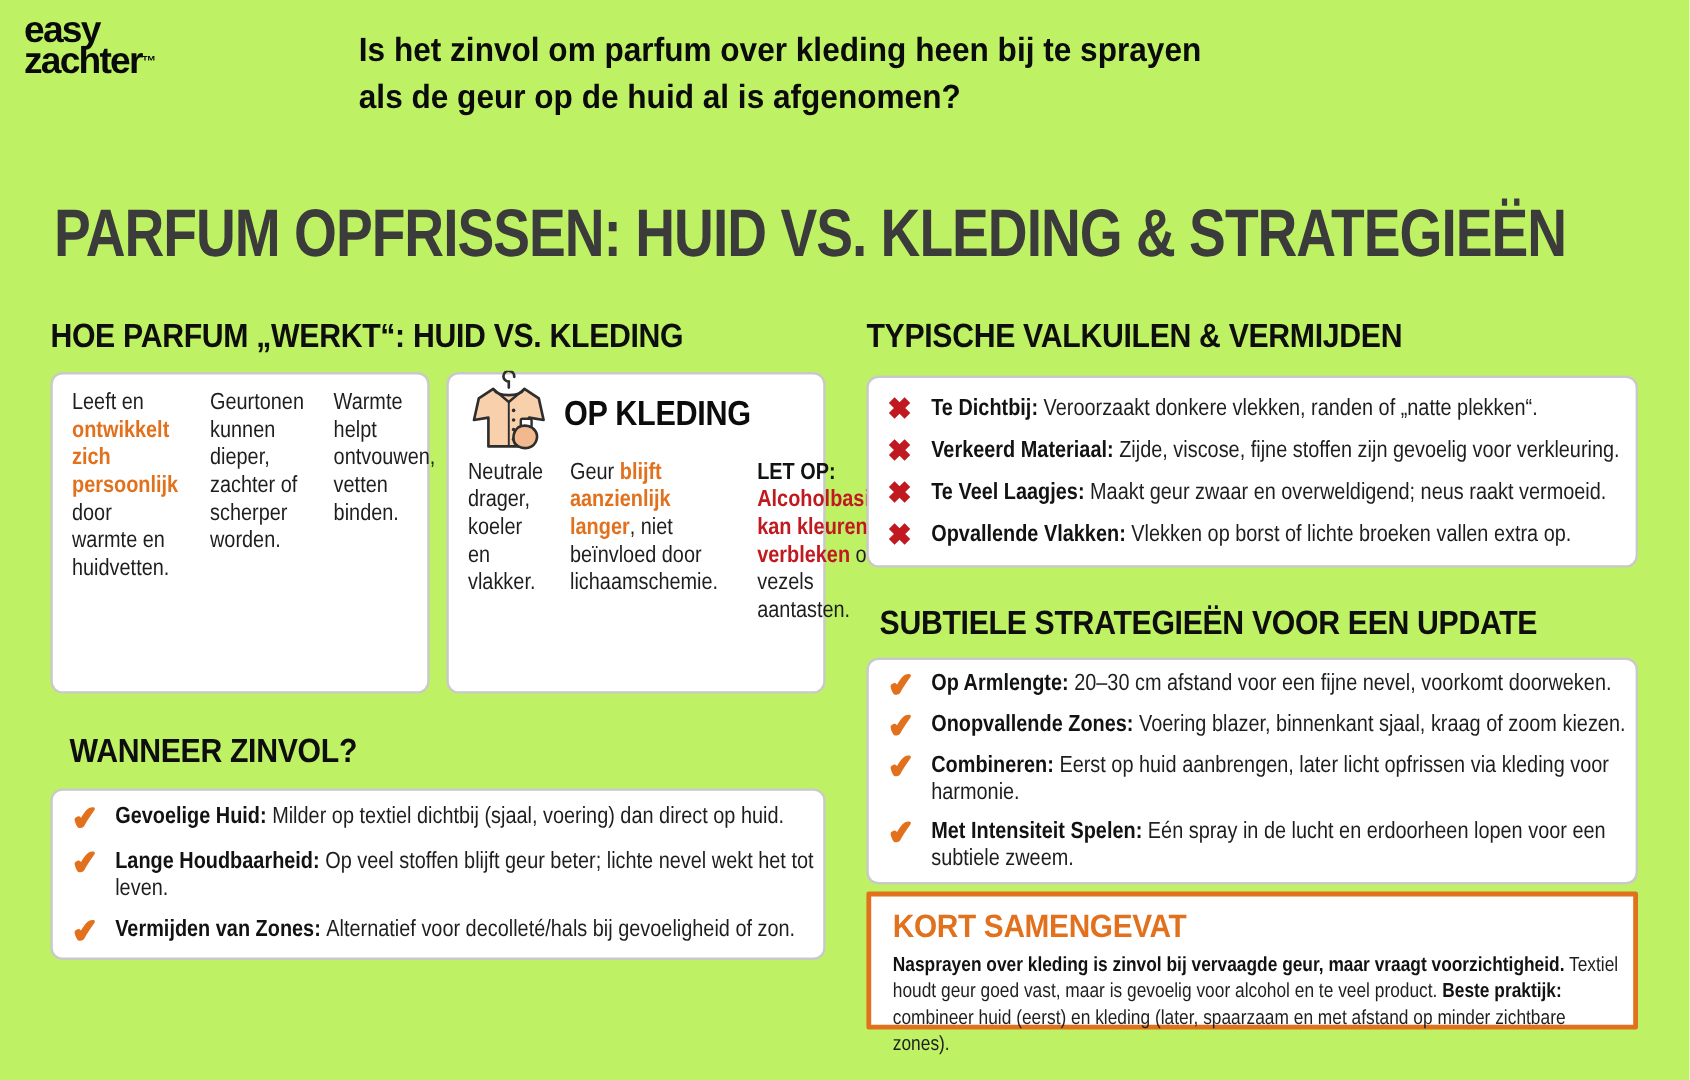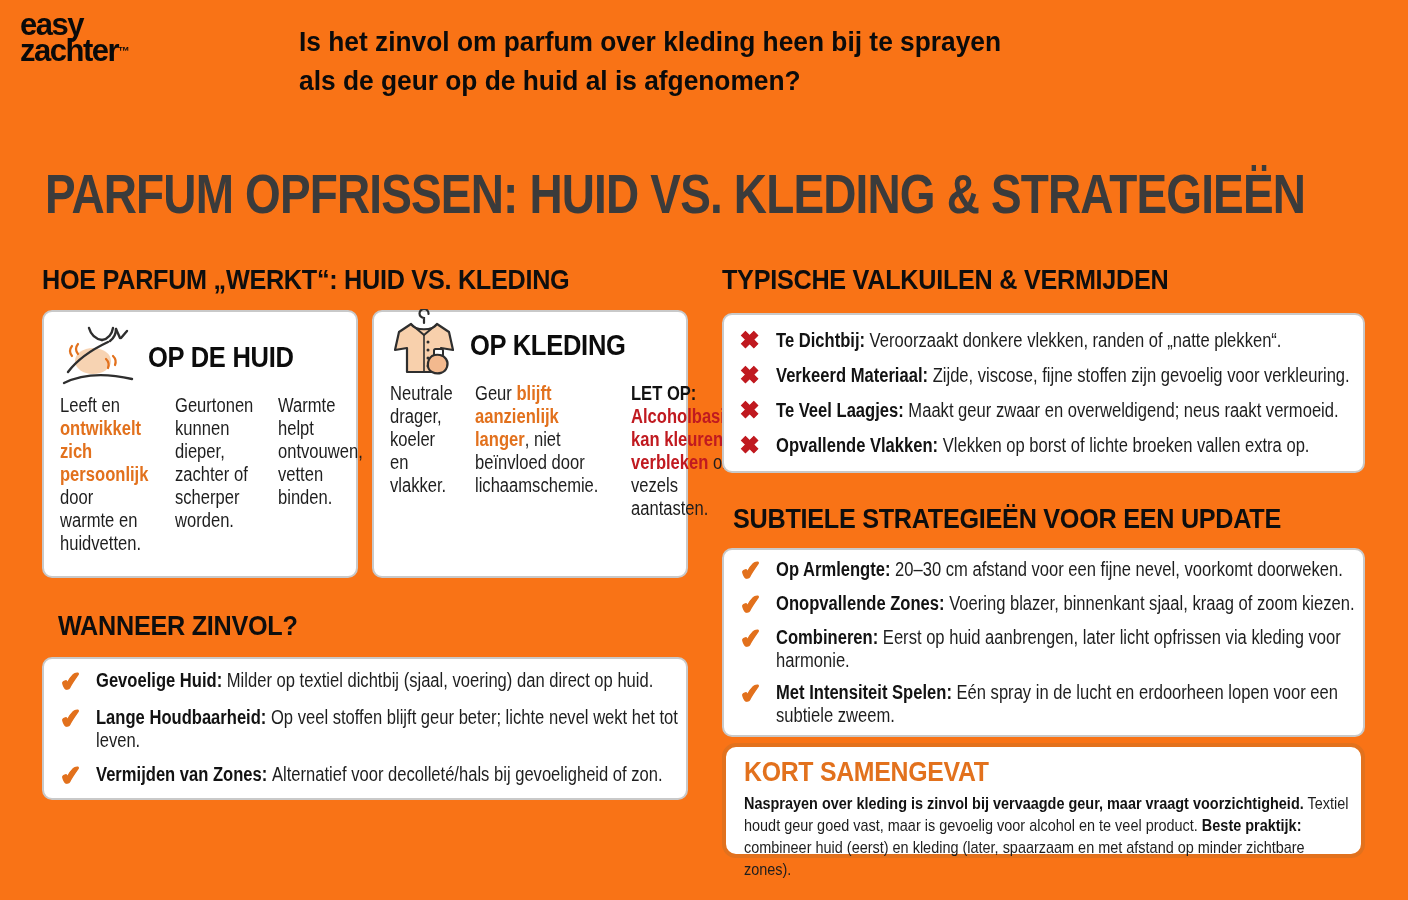--- a/index.html
+++ b/index.html
@@ -5,21 +5,21 @@
   :root{
     --orange:#E2711D;
     --red:#C01A20;
     --dark:#1E1E1E;
     --title-gray:#3B3B3B;
     --border-gray:#C9C9C9;
   }
   *{margin:0;padding:0;box-sizing:border-box;}
   html,body{background:#fff;}
   .page{
-    position:relative;width:1408px;height:900px;background:#f97316;overflow:hidden;
+    position:relative;width:1408px;height:900px;background:#bef264;overflow:hidden;
     font-family:"Liberation Sans",sans-serif;color:var(--dark);
   }
   
   .logo{position:absolute;left:20px;top:12px;line-height:0.84;color:#0A0A0A;}
   .logo .l1,.logo .l2{font-size:31px;font-weight:bold;letter-spacing:-1.5px;}
   .logo .tm{font-size:12px;font-weight:bold;vertical-align:6px;letter-spacing:0;}
   .question{
     position:absolute;left:299px;top:22px;font-size:28px;font-weight:bold;color:#0B0B0B;
     line-height:1.4;transform:scaleX(0.94);transform-origin:left top;white-space:nowrap;
   }
@@ -49,21 +49,21 @@
   .card-paras{display:flex;flex-direction:row;gap:11px;}
   .card-para{width:332px;font-size:19.5px;line-height:1.18;color:var(--dark);
     transform:scaleX(0.85);transform-origin:left top;}
   .when-box{left:42px;top:657px;width:646px;height:143px;display:flex;flex-direction:column;
     justify-content:center;gap:12px;padding:14px 16px;}
   .pitfalls-box{left:722px;top:313px;width:643px;height:160px;display:flex;flex-direction:column;
     justify-content:center;gap:12px;padding:14px 16px;}
   .strategies-box{left:722px;top:548px;width:643px;height:189px;display:flex;flex-direction:column;
     justify-content:center;gap:9px;padding:12px 16px;}
   .summary-box{left:722px;top:743px;width:643px;height:115px;border:4px solid var(--orange);
-    border-radius:14px;padding:8px 18px 10px 18px;}
+    border-radius:2px;padding:8px 18px 10px 18px;}
   
   .bullet-row{display:flex;align-items:flex-start;}
   .bullet-icon{flex:0 0 36px;font-weight:bold;line-height:1;}
   .bullet-icon.check{color:var(--orange);font-size:26px;-webkit-text-stroke:1.1px var(--orange);
     transform:rotate(-6deg);margin-top:-1px;}
   .bullet-icon.cross{color:var(--red);font-size:23px;-webkit-text-stroke:0.9px var(--red);}
   .bullet-text{flex:0 0 700px;width:700px;font-size:19.5px;line-height:1.17;color:var(--dark);
     transform:scaleX(0.85);transform-origin:left top;}
   
   .seg.b{font-weight:bold;color:#121212;}
@@ -90,43 +90,20 @@
   <div class="question">
     <div>Is het zinvol om parfum over kleding heen bij te sprayen</div>
     <div>als de geur op de huid al is afgenomen?</div>
   </div>
 
   <h1 class="main-title">PARFUM OPFRISSEN: HUID VS. KLEDING &amp; STRATEGIEËN</h1>
 
   <h2 class="h-section h-how">HOE PARFUM „WERKT“: HUID VS. KLEDING</h2>
 
   <div class="card card-skin">
-    <div class="card-title-row">
-      <span class="card-icon">
-        <svg width="76" height="62" viewBox="0 0 76 62" fill="none">
-          <ellipse cx="33" cy="35" rx="18" ry="13" fill="#F6CBA4" opacity="0.85"></ellipse>
-          <g stroke="#2E2E2E" stroke-width="2.4" stroke-linecap="round" fill="none">
-            <path d="M29 2 C31 9 36 13 42 14"></path>
-            <path d="M42 14 C48 13 52 8 53 2"></path>
-            <path d="M8 46 C17 34 31 24 48 16"></path>
-            <path d="M50 15 C54 12 56 8 56 3"></path>
-            <path d="M56 3 l4 9"></path>
-            <path d="M61 12 l6 -7"></path>
-            <path d="M4 57 C22 48 46 47 72 53"></path>
-          </g>
-          <g stroke="#E2711D" stroke-width="2.2" stroke-linecap="round" fill="none">
-            <path d="M12 20 q-4 5 0 10"></path>
-            <path d="M18 18 q-4 5 0 10"></path>
-            <path d="M46 33 q4 4 2 9"></path>
-            <path d="M53 30 q4 4 2 9"></path>
-          </g>
-        </svg>
-      </span>
-      <span class="card-title">OP DE HUID</span>
-    </div>
     <div class="card-paras">
         <div class="card-para"><span class="seg n">Leeft en </span><span class="seg o">ontwikkelt zich persoonlijk</span><span class="seg n"> door warmte en huidvetten.</span></div>
         <div class="card-para"><span class="seg n">Geurtonen kunnen dieper, zachter of scherper worden.</span></div>
         <div class="card-para"><span class="seg n">Warmte helpt ontvouwen, vetten binden.</span></div>
       </div>
   </div>
 
   <div class="card card-clothing">
     <div class="card-title-row">
       <span class="card-icon">

